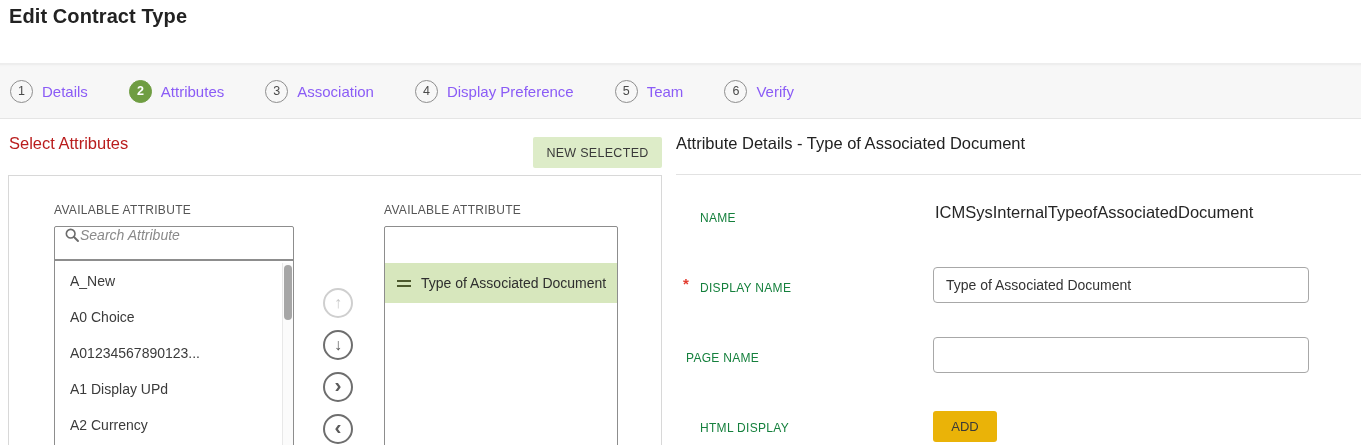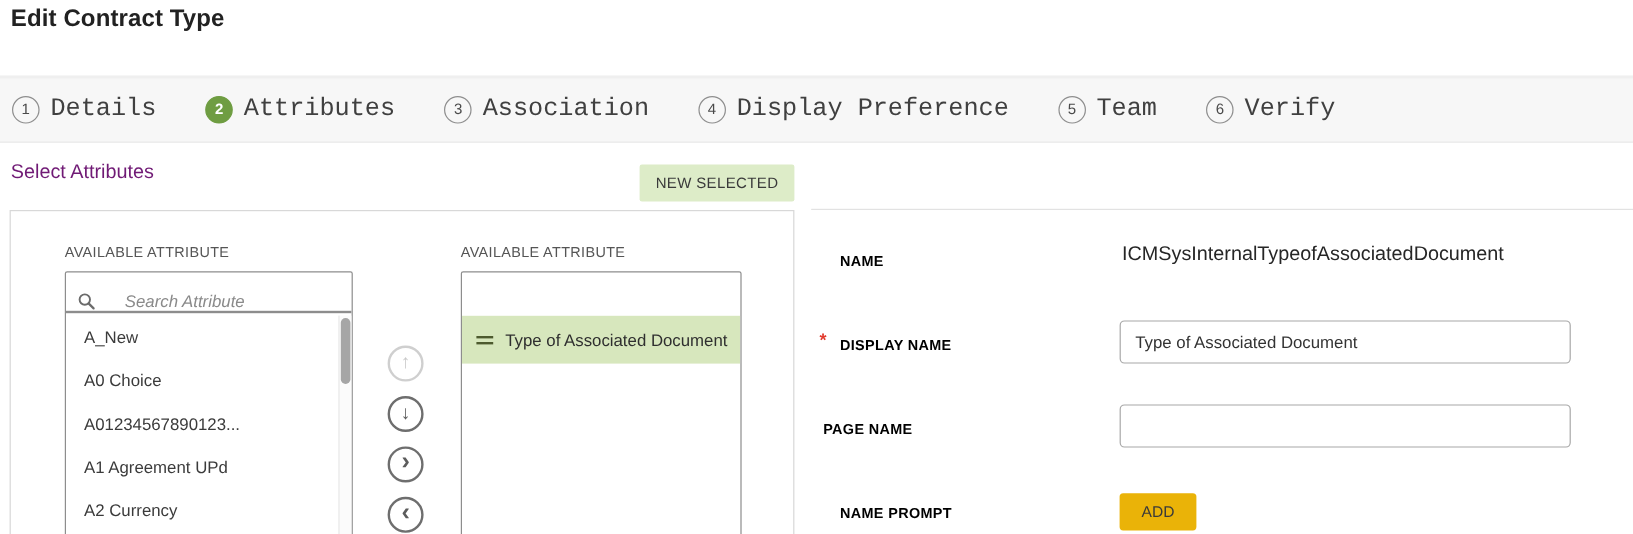--- a/index.html
+++ b/index.html
@@ -27,25 +27,25 @@
     box-shadow: inset 0 3px 3px -3px rgba(0,0,0,.10);
     display:flex; align-items:center; padding-left:10px; gap:41px;
   }
   .step { display:flex; align-items:center; gap:9px; cursor:pointer; }
   .step-num {
     width:23px; height:23px; border-radius:50%;
     border:1px solid #8e8e8e; color:#4a4a4a;
     font-size:12.5px; display:flex; align-items:center; justify-content:center;
   }
   .step.active .step-num { background:#6f9d42; border-color:#6f9d42; color:#fff; font-weight:bold; }
-  .step-label { font-size:21px; color:#404040;font-family:Liberation Mono, monospace; }
+  .step-label { font-size:15px; color:#8b5cf6; }
 
   
   .toolbar { position:absolute; top:119px; left:0; right:0; height:56px; background:#fff; }
-  .section-title { position:absolute; left:9px; top:15px; font-size:16.5px; color:#701a75; }
+  .section-title { position:absolute; left:9px; top:15px; font-size:16.5px; color:#b91c1c; }
   .new-attr-btn {
     position:absolute; left:533px; top:18px; width:129px; height:31px;
     background:#ddecc8; color:#3a3a3a; border:none; border-radius:2px;
     font-family:inherit; font-size:12.5px; letter-spacing:.3px; cursor:pointer;
   }
   .details-title { position:absolute; left:676px; top:15px; font-size:16.5px; color:#222; }
   .right-divider { position:absolute; left:676px; right:0; top:55px; height:1px; background:#e2e2e2; }
 
   
   .left-panel {
@@ -58,21 +58,21 @@
 
   .attr-box {
     position:absolute; top:50px; border:1px solid #8d8d8d; border-radius:2px;
     background:#fff; height:232px; overflow:hidden;
   }
   .attr-box.avail { left:45px;  width:240px; }
   .attr-box.sel   { left:375px; width:234px; }
 
   .search-row {
     height:34px; border-bottom:2px solid #8d8d8d;
-    display:flex; align-items:flex-end; padding:0 9px; gap:24px;
+    display:flex; align-items:flex-start; padding:0 9px; gap:0;
   }
   .search-row svg { flex:none; }
   .search-input {
     border:none; outline:none; width:100%; font-family:inherit;
     font-size:14px; color:#333; background:transparent;
   }
   .search-input::placeholder { font-style:italic; color:#8a8a8a; }
   .clear-x { flex:none; font-size:15px; font-weight:bold; color:#555; cursor:pointer; line-height:1; }
 
   .attr-list { position:absolute; top:36px; left:0; right:0; bottom:0; overflow:hidden; }
@@ -99,21 +99,21 @@
     display:flex; align-items:center; justify-content:center;
     font-family:inherit; font-weight:bold; cursor:pointer; padding:0;
   }
   .circle-btn.up    { top:112px; border-color:#cfcfcf; color:#c9c9c9; cursor:default; font-size:16px; }
   .circle-btn.down  { top:154px; font-size:16px; }
   .circle-btn.right { top:196px; font-size:21px; padding-bottom:4px; }
   .circle-btn.left  { top:238px; font-size:21px; padding-bottom:4px; }
 
   
   .details-panel { position:absolute; left:676px; top:175px; right:0; bottom:0; background:#fff; }
-  .field-label { position:absolute; font-size:12px; color:#000000; letter-spacing:.3px;font-weight:bold; }
+  .field-label { position:absolute; font-size:12px; color:#15803d; letter-spacing:.3px; }
   .lbl-name { left:24px; top:36px; }
   .lbl-display { left:24px; top:106px;text-align:right; }
   .lbl-page { left:10px; top:176px; }
   .lbl-html { left:24px; top:246px; }
   .req-star { position:absolute; left:7px; top:100px; color:#e23b2e; font-size:15px; font-weight:bold; }
   .name-value { position:absolute; left:259px; top:28px; font-size:16.5px; color:#262626; }
   .text-field {
     position:absolute; left:257px; width:376px; height:36px;
     border:1px solid #a8a8a8; border-radius:4px; padding:0 12px;
     font-family:inherit; font-size:14px; color:#333; outline:none; background:#fff;
@@ -162,20 +162,21 @@
 
     <div class="step">
       <span class="step-num">6</span>
       <span class="step-label">Verify</span>
     </div>
   </div>
 
 <div class="toolbar">
   <div class="section-title">Select Attributes</div>
   <button class="new-attr-btn">NEW SELECTED</button>
+  <div class="details-title">Attribute Details - Type of Associated Document</div>
   <div class="right-divider"></div>
 </div>
 
 <div class="left-panel">
   <div class="col-label avail">AVAILABLE ATTRIBUTE</div>
   <div class="col-label sel">AVAILABLE ATTRIBUTE</div>
 
   <div class="attr-box avail">
     <div class="search-row">
       <svg width="16" height="16" viewBox="0 0 24 24">
@@ -185,21 +186,21 @@
       <input class="search-input" type="text" placeholder="Search Attribute" style="">
     </div>
     <div class="attr-list">
 
         <div class="list-item">A_New</div>
 
         <div class="list-item">A0 Choice</div>
 
         <div class="list-item">A01234567890123...</div>
 
-        <div class="list-item">A1 Agreement UPd</div>
+        <div class="list-item">A1 Display UPd</div>
 
         <div class="list-item">A2 Currency</div>
       </div>
     <div class="vscrollbar">
       <div class="vthumb"></div>
     </div>
   </div>
 
   <button class="circle-btn up">
     <span>↑</span>
@@ -232,15 +233,15 @@
   <div class="field-label lbl-name">NAME</div>
   <div class="name-value">ICMSysInternalTypeofAssociatedDocument</div>
 
   <div class="req-star">*</div>
   <div class="field-label lbl-display">DISPLAY NAME</div>
   <input class="text-field fld-display" type="text" value="Type of Associated Document" style="">
 
   <div class="field-label lbl-page">PAGE NAME</div>
   <input class="text-field fld-page" type="text" value="" style="">
 
-  <div class="field-label lbl-html">NAME PROMPT</div>
+  <div class="field-label lbl-html">HTML DISPLAY</div>
   <button class="add-btn">ADD</button>
 </div>
 
 </body></html>

